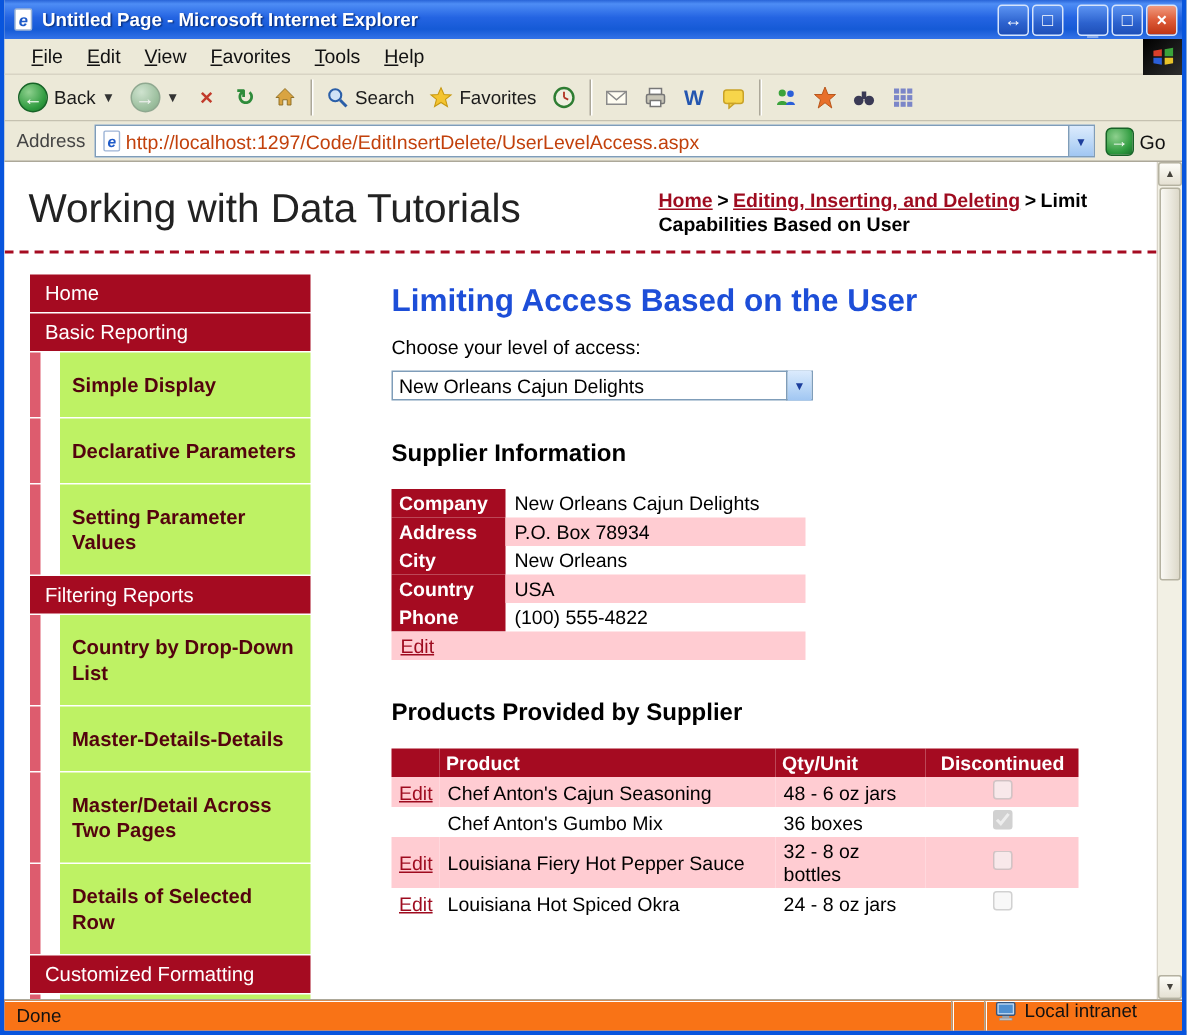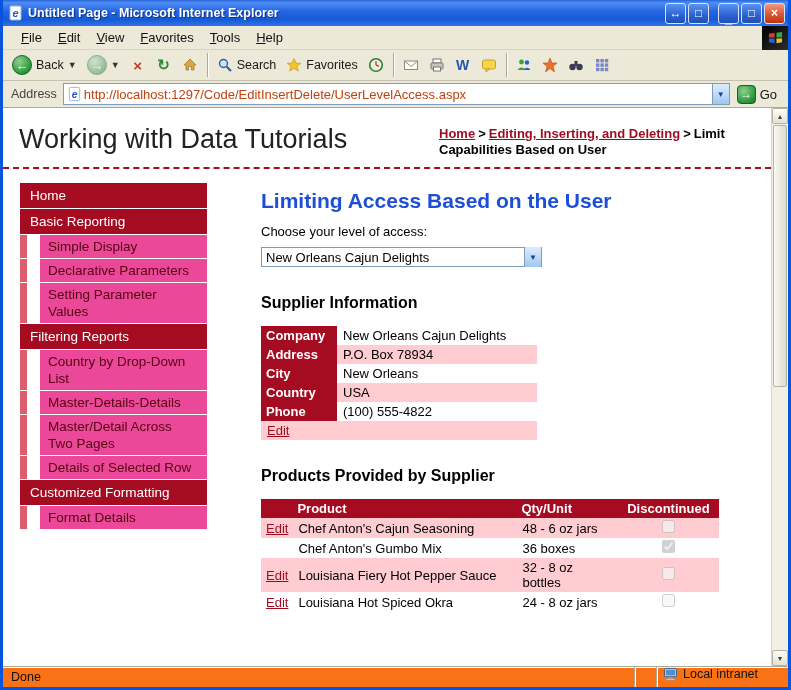--- a/index.html
+++ b/index.html
@@ -98,22 +98,22 @@
   .crumb-sep{margin:0 3px;color:#000;}
   .crumb-current{color:#000;}
 
   .page-body{display:flex;padding-top:14px;}
 
   .sidebar{width:187px;margin-left:17px;flex-shrink:0;}
   .row-section{background:#A50B21;color:#fff;padding:4px 10px;margin-bottom:1px;
     font-size:13.5px;line-height:17px;cursor:default;}
   .row-item{display:flex;margin-bottom:1px;}
   .row-item .rail{width:7px;background:#DD5C6E;margin-right:13px;flex-shrink:0;}
-  .row-item .ilabel{flex:1;background:#ec4899;color:#54030E;padding:3px 8px;
-    font-size:13.5px;line-height:17px;}
+  .row-item .ilabel{flex:1;background:#bef264;color:#54030E;padding:13px 8px;
+    font-size:13.5px;line-height:17px;font-weight:bold;}
 
   .main{flex:1;padding:0 10px 0 54px;min-width:0;}
   .page-title{font-size:21px;font-weight:bold;color:#1d4ed8;margin:6px 0 0 0;}
   .access-label{margin-top:11px;font-size:13px;color:#000;}
   .select{margin-top:8px;width:281px;height:20px;border:1px solid #7F9DB9;background:#fff;
     display:flex;align-items:center;font-size:13px;padding-left:4px;}
   .select .sel-text{flex:1;white-space:nowrap;overflow:hidden;}
   .sec-heading{font-size:16px;font-weight:bold;color:#000;margin:27px 0 0 0;}
 
   table{border-collapse:collapse;font-size:13px;margin-top:14px;}

